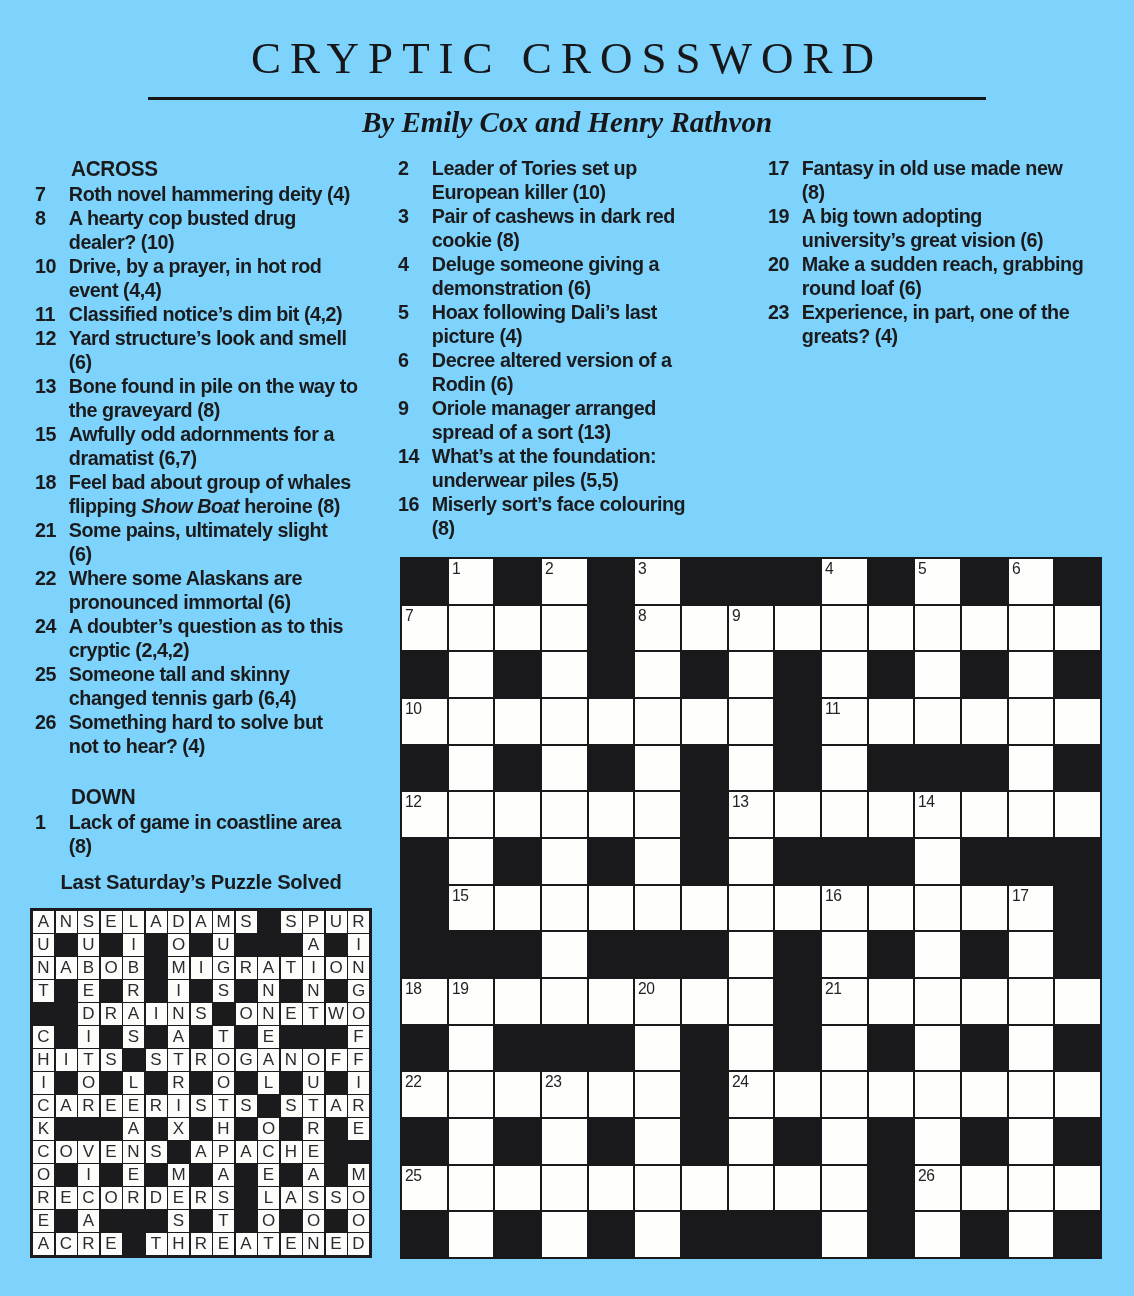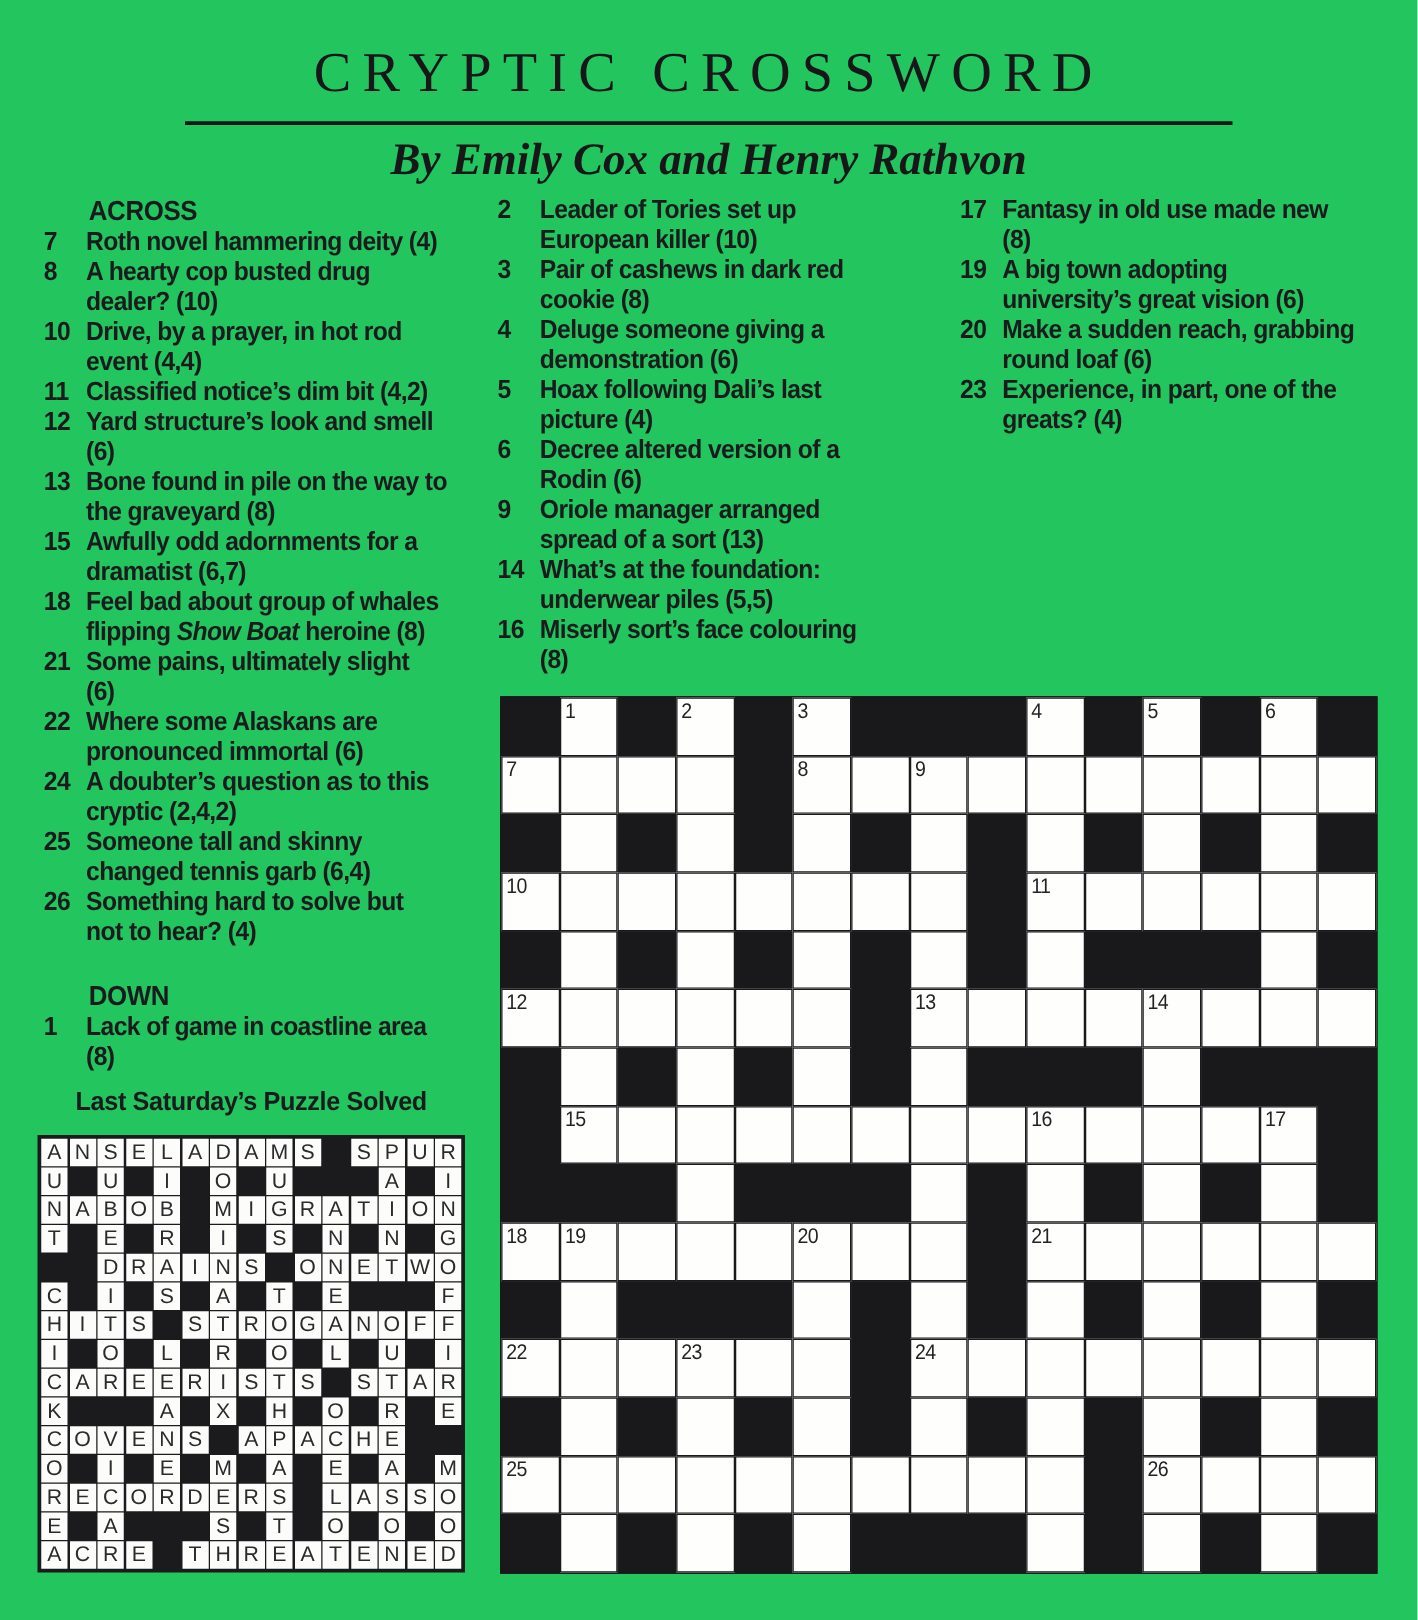--- a/index.html
+++ b/index.html
@@ -1,26 +1,26 @@
 <!DOCTYPE html>
 <html><head>
 <meta charset="utf-8">
 <style>
   html,body{margin:0;padding:0;background:#ffffff;}
-  .page{position:relative;width:1134px;height:1296px;background:#22c55e;overflow:hidden;
+  .page{position:relative;width:1134px;height:1296px;background:#7dd3fc;overflow:hidden;
         font-family:"Liberation Sans",sans-serif;color:#1b1b1d;}
 
   
   .title{position:absolute;top:32px;left:0;width:100%;text-align:center;
          font-family:"Liberation Serif",serif;font-weight:400;font-size:45px;
          letter-spacing:9px;color:#17171a;}
   .rule{position:absolute;top:97px;left:148px;width:838px;height:3px;background:#17171a;}
   .byline{position:absolute;top:106px;left:0;width:100%;text-align:center;
           font-family:"Liberation Serif",serif;font-style:italic;font-weight:700;
-          font-size:36px;color:#17171a;}
+          font-size:29px;color:#17171a;}
 
   
   .clue-col{position:absolute;top:156px;}
   #col-a{left:35px;width:356px;}
   #col-b{left:398px;width:324px;}
   #col-c{left:768px;width:352px;}
   .clue-header{margin-left:36px;font-weight:700;font-size:22px;line-height:26px;
                letter-spacing:-0.3px;transform:scaleX(.94);transform-origin:0 0;}
   .clue-header.down{margin-top:26px;}
   .clue{display:flex;transform:scaleX(.94);transform-origin:0 0;}

